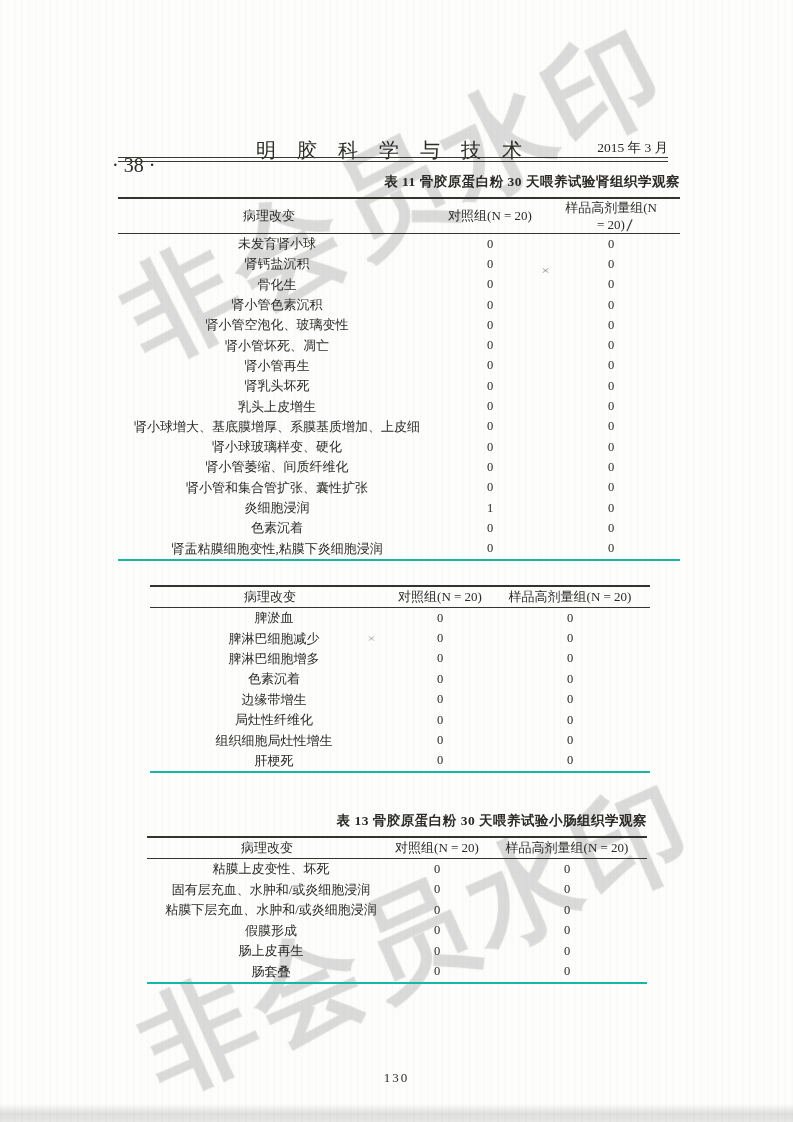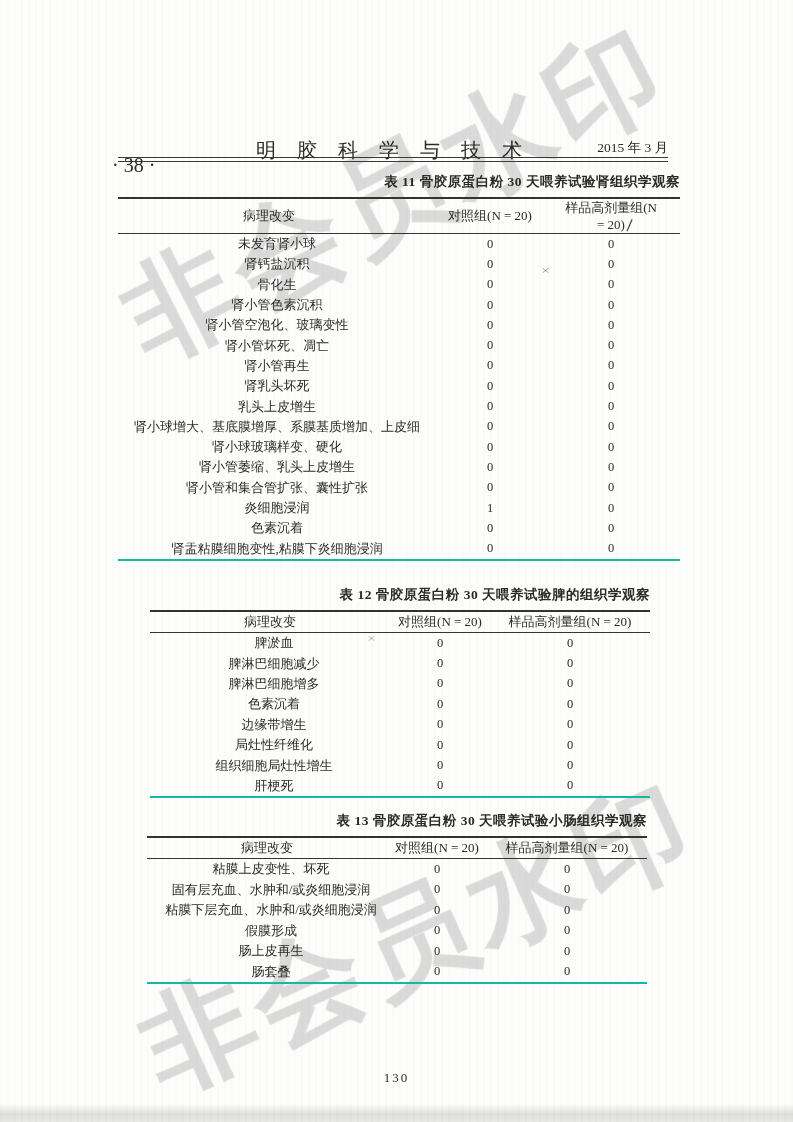--- a/index.html
+++ b/index.html
@@ -173,21 +173,21 @@
               <td class="c-label">肾小球增大、基底膜增厚、系膜基质增加、上皮细胞空泡化</td>
               <td class="c-control">0</td>
               <td class="c-sample">0</td>
             </tr>
             <tr>
               <td class="c-label">肾小球玻璃样变、硬化</td>
               <td class="c-control">0</td>
               <td class="c-sample">0</td>
             </tr>
             <tr>
-              <td class="c-label">肾小管萎缩、乳头上皮增生</td>
+              <td class="c-label">肾小管萎缩、间质纤维化</td>
               <td class="c-control">0</td>
               <td class="c-sample">0</td>
             </tr>
             <tr>
               <td class="c-label">肾小管和集合管扩张、囊性扩张</td>
               <td class="c-control">0</td>
               <td class="c-sample">0</td>
             </tr>
             <tr>
               <td class="c-label">炎细胞浸润</td>
@@ -201,21 +201,20 @@
             </tr>
             <tr>
               <td class="c-label">肾盂粘膜细胞变性,粘膜下炎细胞浸润</td>
               <td class="c-control">0</td>
               <td class="c-sample">0</td>
             </tr>
           </tbody>
         </table>
       </section>
       <section class="tbl tbl-1">
-        <div class="tbl-title">表 12  骨胶原蛋白粉 30 天喂养试验脾的组织学观察</div>
         <table>
           <colgroup>
             <col class="c-label">
             <col class="c-control">
             <col class="c-sample">
           </colgroup>
           <thead>
             <tr>
               <th class="c-label">病理改变</th>
               <th class="c-control">对照组(N = 20)</th>

